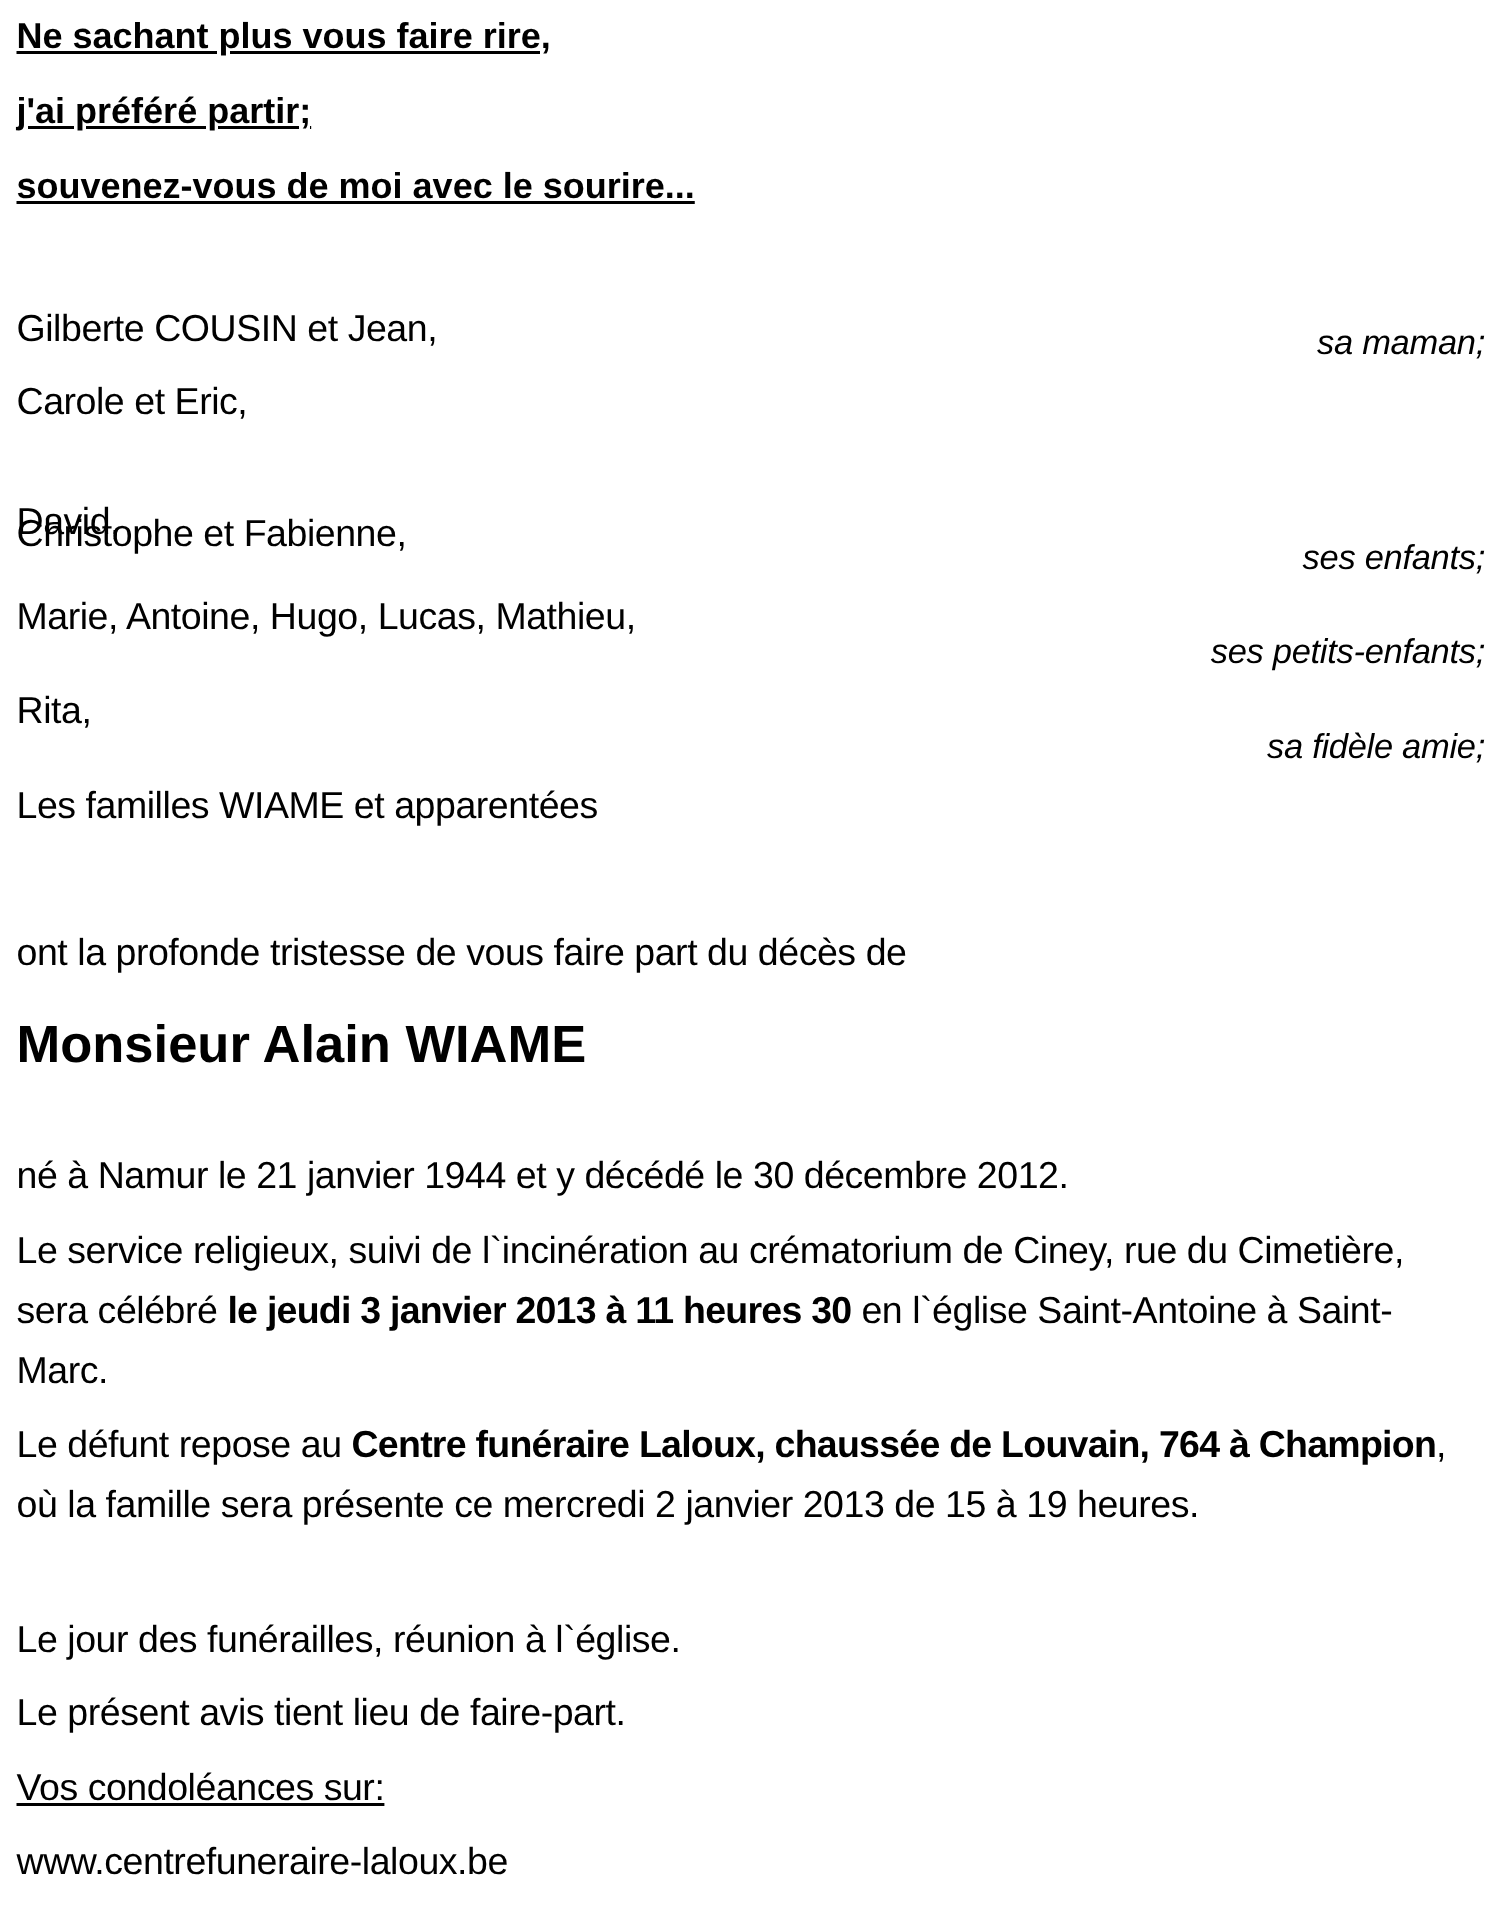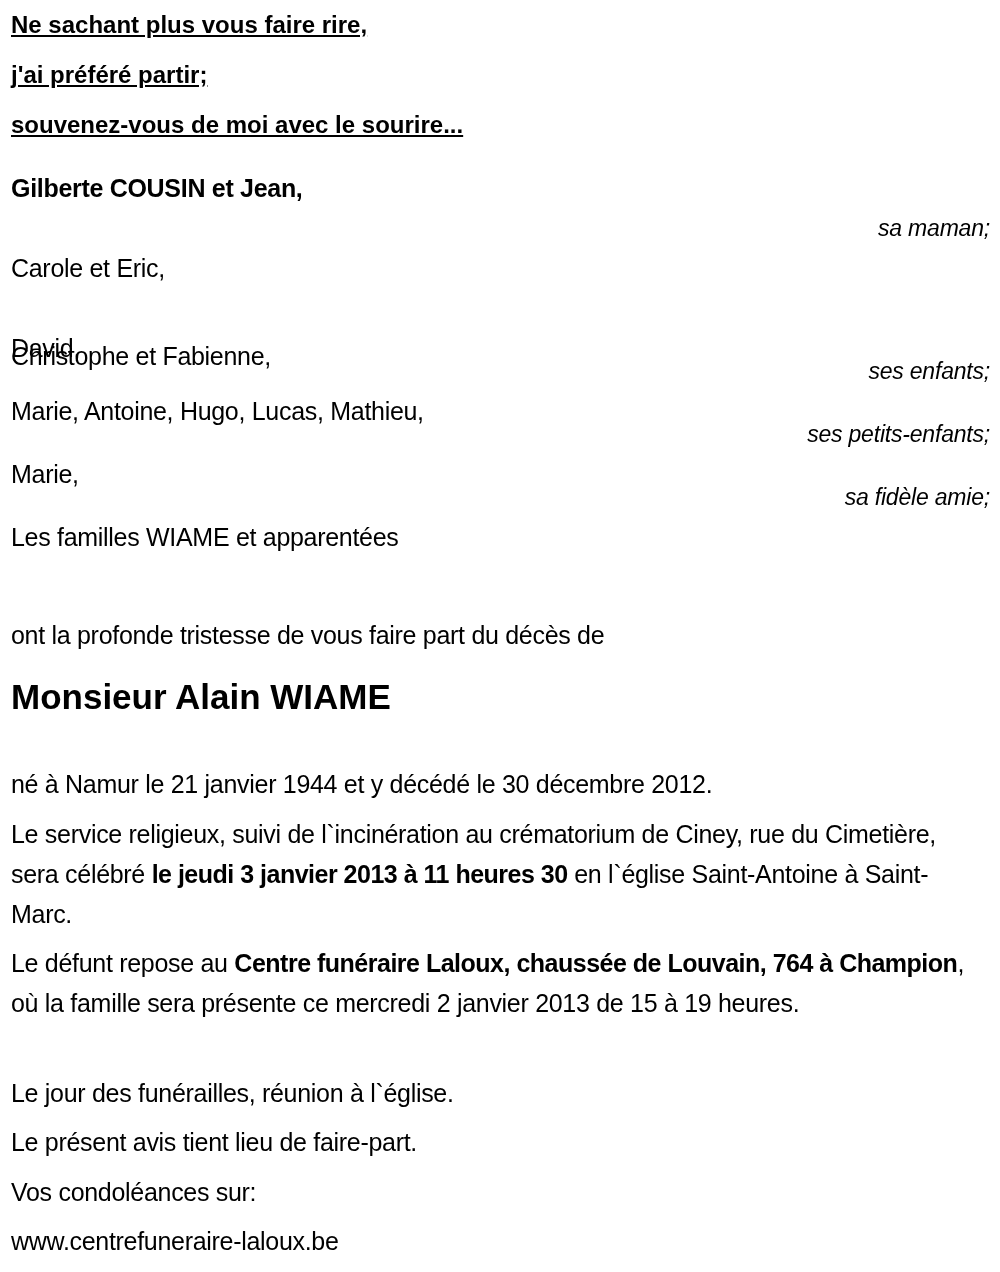--- a/index.html
+++ b/index.html
@@ -26,46 +26,46 @@
   }
   .para b { font-weight: bold; letter-spacing: -0.5px; }
 </style>
 </head>
 <body>
 
 <div class="line verse" style="top:10px;">Ne sachant plus vous faire rire,</div>
 <div class="line verse" style="top:60px;">j'ai préféré partir;</div>
 <div class="line verse" style="top:110px;">souvenez-vous de moi avec le sourire...</div>
 
-<div class="line" style="top:173px;font-weight:bold;">Gilberte COUSIN et Jean,</div>
+<div class="line" style="top:204px;">Gilberte COUSIN et Jean,</div>
 <div class="role" style="top:214px;">sa maman;</div>
 
 <div class="line" style="top:253px;">Carole et Eric,</div>
 <div class="line" style="top:293px;margin-top:48px;">Christophe et Fabienne,</div>
 <div class="line" style="top:333px;">David,</div>
 <div class="role" style="top:357px;">ses enfants;</div>
 
 <div class="line" style="top:396px;">Marie, Antoine, Hugo, Lucas, Mathieu,</div>
 <div class="role" style="top:420px;">ses petits-enfants;</div>
 
-<div class="line" style="top:459px;">Marie,</div>
+<div class="line" style="top:459px;">Rita,</div>
 <div class="role" style="top:483px;">sa fidèle amie;</div>
 
 <div class="line" style="top:522px;">Les familles WIAME et apparentées</div>
 
 <div class="line" style="top:602px;margin-top:18px;">ont la profonde tristesse de vous faire part du décès de</div>
 
 <div class="name-title" style="top:677px;">Monsieur Alain WIAME</div>
 
 <div class="line" style="top:769px;">né à Namur le 21 janvier 1944 et y décédé le 30 décembre 2012.</div>
 
 <div class="para" style="top:814px;">
   <span>Le service religieux, suivi de l`incinération au crématorium de Ciney, rue du Cimetière, sera célébré </span><b>le jeudi 3 janvier 2013 à 11 heures 30</b><span> en l`église Saint-Antoine à Saint-Marc.</span>
 </div>
 
 <div class="para" style="top:943px;">
   <span>Le défunt repose au </span><b>Centre funéraire Laloux, chaussée de Louvain, 764 à Champion</b><span>, où la famille sera présente ce mercredi 2 janvier 2013 de 15 à 19 heures.</span>
 </div>
 
 <div class="line" style="top:1078px;">Le jour des funérailles, réunion à l`église.</div>
 <div class="line" style="top:1127px;">Le présent avis tient lieu de faire-part.</div>
-<div class="line" style="top:1177px;">Vos condoléances sur:</div>
+<div class="line" style="top:1177px;text-decoration:underline;">Vos condoléances sur:</div>
 <div class="line" style="top:1226px;">www.centrefuneraire-laloux.be</div>
 
 </body></html>

